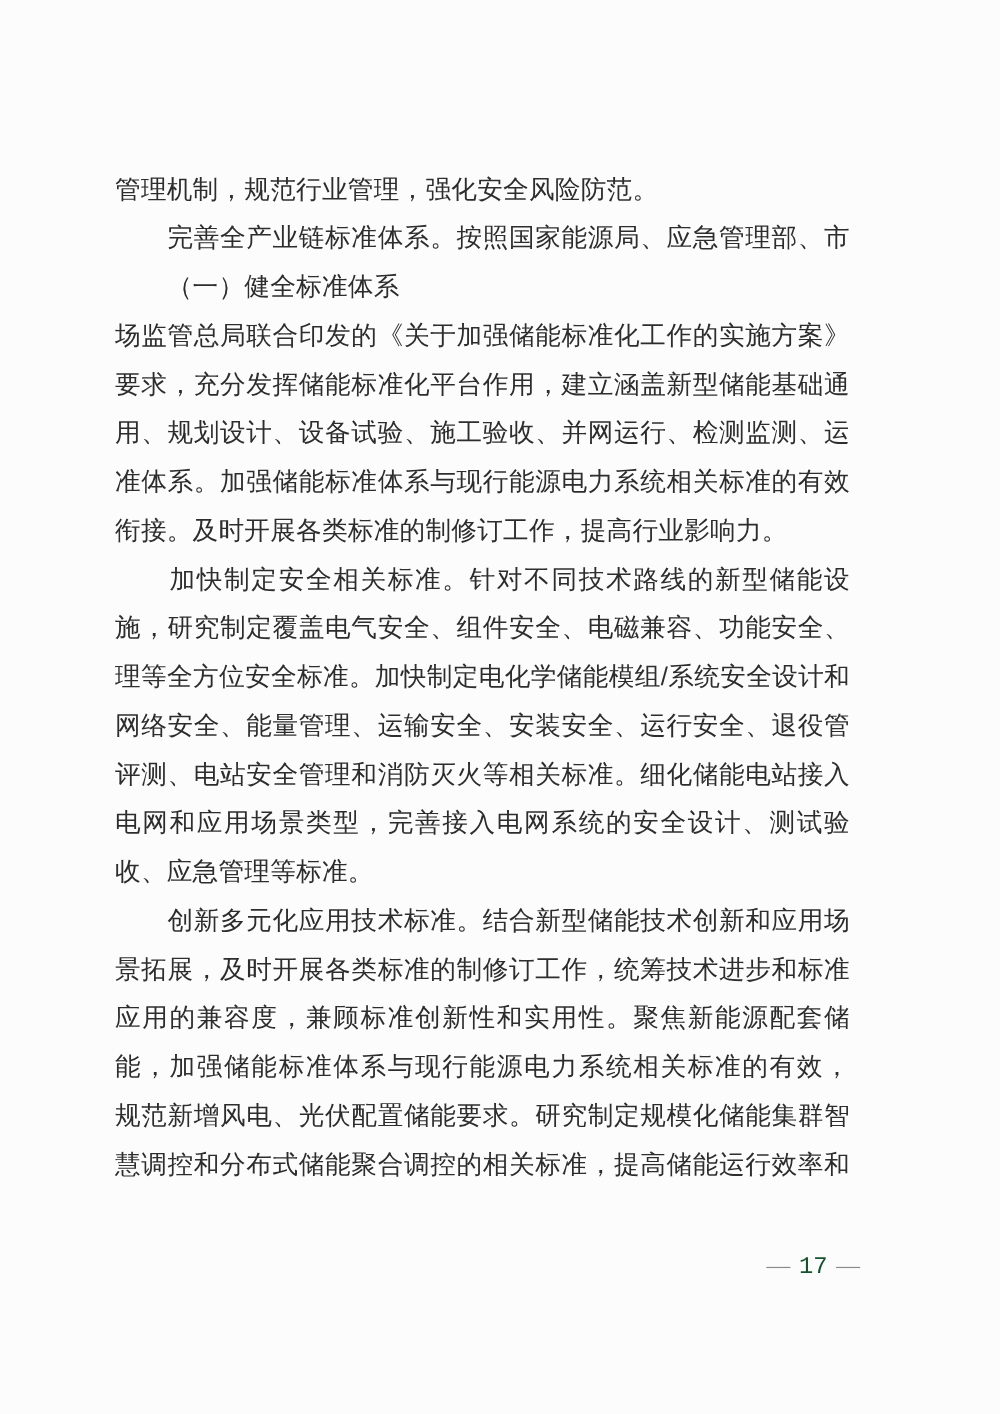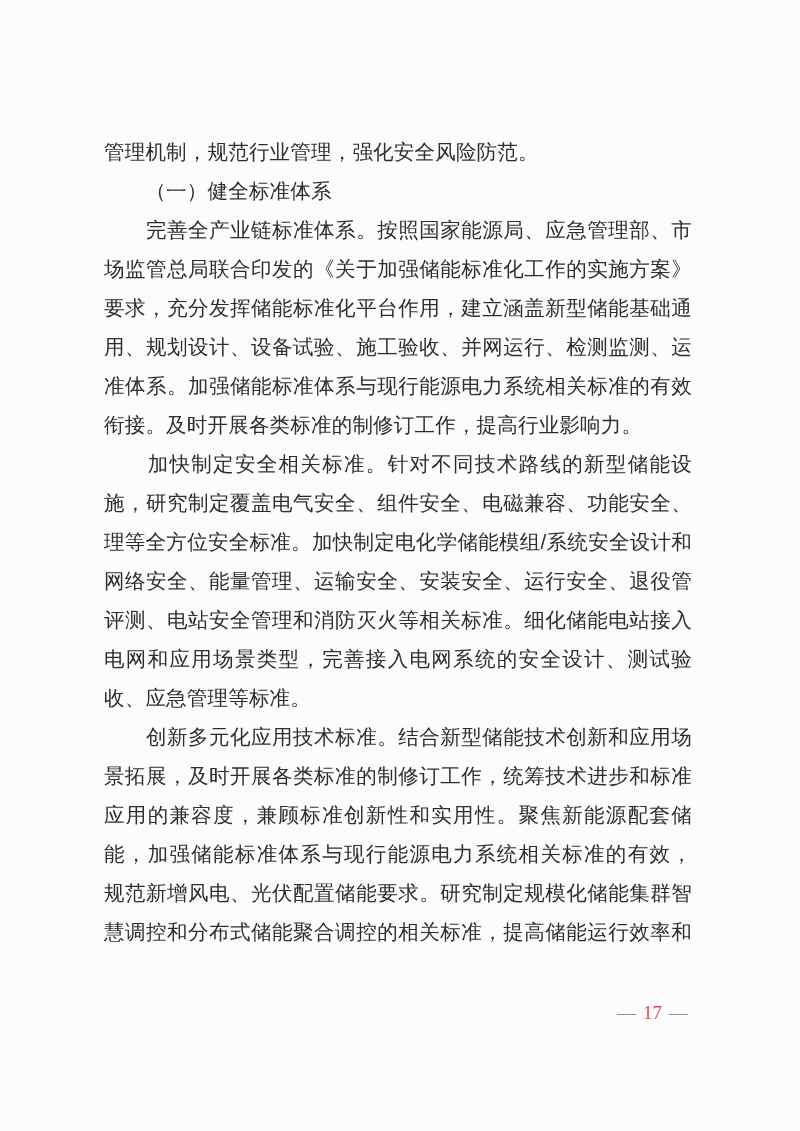--- a/index.html
+++ b/index.html
@@ -12,21 +12,21 @@
     width: 800px;
     height: 1131px;
     background: #fcfcfc;
     overflow: hidden;
     color: #2d2d2d;
     font-family: "Liberation Sans", sans-serif;
   }
   .content {
     position: absolute;
     top: 132px;
-    left: 104px;
+    left: 92px;
     width: 588px;
   }
   .line {
     font-size: 20.5px;
     line-height: 39px;
     height: 39px;
     white-space: nowrap;
     letter-spacing: 0.2px;
     text-align: left;
     color: #2d2d2d;
@@ -46,32 +46,33 @@
     font-family: "Liberation Serif", serif;
     font-size: 19px;
     line-height: 26px;
     color: #333333;
   }
   .footer .dash {
     color: #8a8a8a;
     padding: 0 4px;
   }
   .footer .num {
-    color: #ef4444;
+    color: #14532d;
     padding: 0 3px;
+    font-family: Liberation Mono, monospace;
   }
 </style>
 </head>
 <body>
 
 <div class="page">
   <div class="content">
     <div class="line">管理机制，规范行业管理，强化安全风险防范。</div>
+    <div class="line fill">　　完善全产业链标准体系。按照国家能源局、应急管理部、市</div>
     <div class="line">　　（一）健全标准体系</div>
-    <div class="line fill">　　完善全产业链标准体系。按照国家能源局、应急管理部、市</div>
     <div class="line fill">场监管总局联合印发的《关于加强储能标准化工作的实施方案》</div>
     <div class="line fill">要求，充分发挥储能标准化平台作用，建立涵盖新型储能基础通</div>
     <div class="line fill">用、规划设计、设备试验、施工验收、并网运行、检测监测、运</div>
     <div class="line fill">准体系。加强储能标准体系与现行能源电力系统相关标准的有效</div>
     <div class="line">衔接。及时开展各类标准的制修订工作，提高行业影响力。</div>
     <div class="line fill">　　加快制定安全相关标准。针对不同技术路线的新型储能设</div>
     <div class="line fill">施，研究制定覆盖电气安全、组件安全、电磁兼容、功能安全、</div>
     <div class="line fill">理等全方位安全标准。加快制定电化学储能模组/系统安全设计和</div>
     <div class="line fill">网络安全、能量管理、运输安全、安装安全、运行安全、退役管</div>
     <div class="line fill">评测、电站安全管理和消防灭火等相关标准。细化储能电站接入</div>

